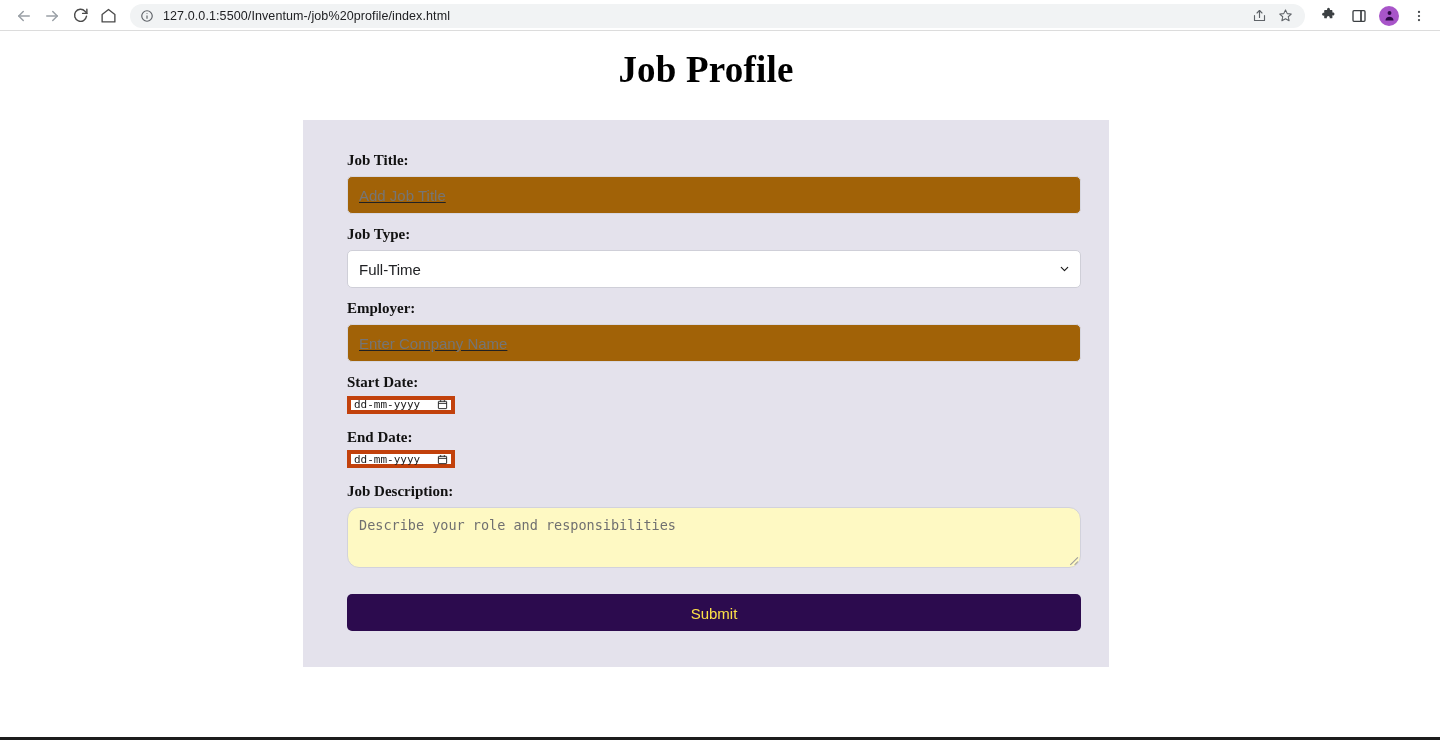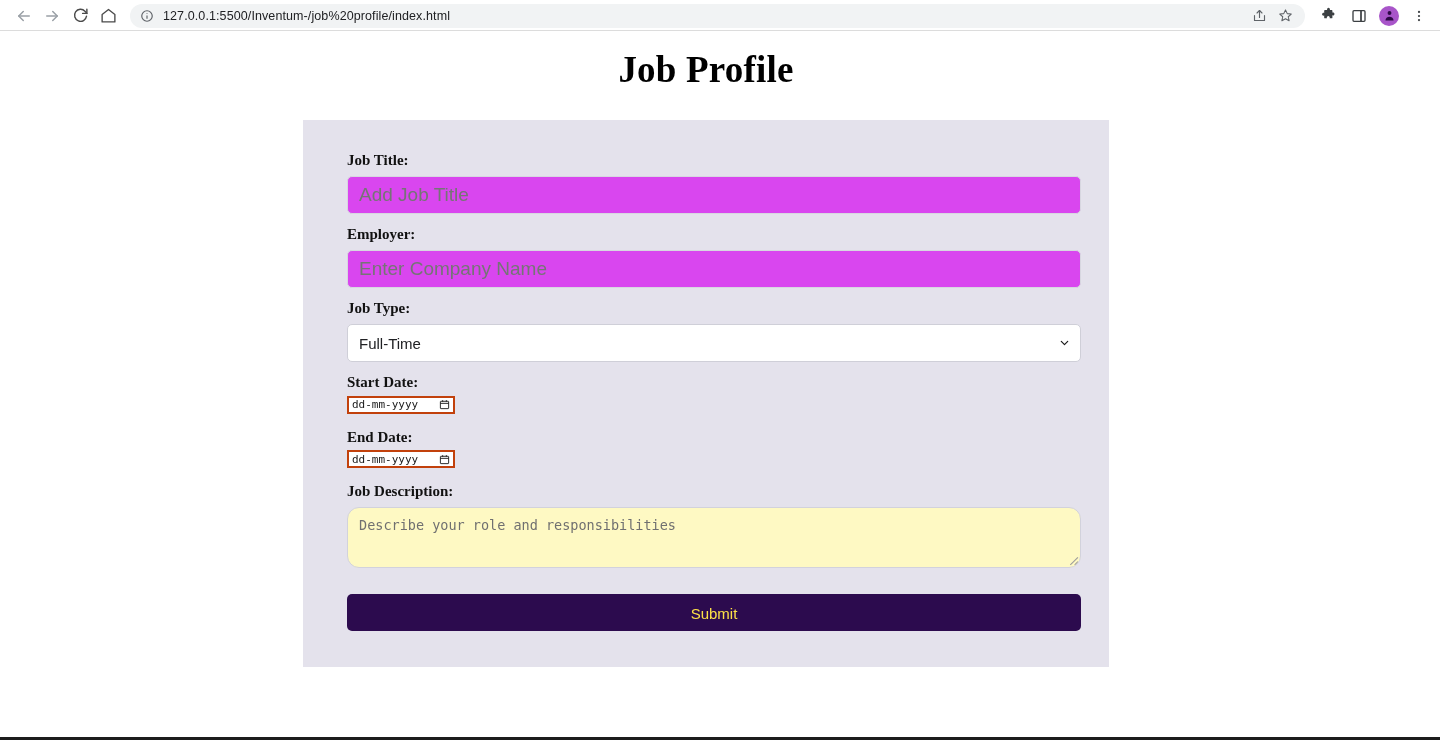--- a/index.html
+++ b/index.html
@@ -145,26 +145,27 @@
   }
   .field-block { margin-bottom: 12px; }
 
   .text-input {
     display: block;
     width: 100%;
     height: 38px;
     box-sizing: border-box;
     border: 1px solid #d7d7e0;
     border-radius: 5px;
-    background: #d946ef;
+    background: #a16207;
     padding: 0 11px;
     font-family: "Liberation Sans", sans-serif;
-    font-size: 19px;
+    font-size: 15px;
     color: #202124;
     outline: none;
+    text-decoration: underline;
   }
   .text-input::placeholder { color: #757575; opacity: 1; }
 
   .select-wrap { position: relative; }
   .select-input {
     display: block;
     width: 100%;
     height: 38px;
     box-sizing: border-box;
     border: 1px solid #cfcfd8;
@@ -183,21 +184,21 @@
     top: 50%;
     transform: translateY(-50%);
     pointer-events: none;
   }
 
   .date-input {
     display: inline-flex;
     align-items: center;
     height: 18px;
     box-sizing: border-box;
-    border: 2px solid #c2410c;
+    border: 4px solid #c2410c;
     background: #ffffff;
     padding: 0 3px;
     font-family: "DejaVu Sans Mono", "Liberation Mono", monospace;
     font-size: 11px;
     color: #1a1a1a;
     width: 108px;
     justify-content: space-between;
   }
   .date-text { letter-spacing: 0px; white-space: nowrap; }
 
@@ -340,34 +341,34 @@
   <h1 class="page-title">Job Profile</h1>
 
   <form class="card">
 
     <div class="field-block">
       <label class="field-label">Job Title:</label>
       <input class="text-input" type="text" placeholder="Add Job Title" style="">
     </div>
 
     <div class="field-block">
-      <label class="field-label">Employer:</label>
-      <input class="text-input" type="text" placeholder="Enter Company Name" style="">
-    </div>
-
-    <div class="field-block">
       <label class="field-label">Job Type:</label>
       <div class="select-wrap">
         <div class="select-input">
           <span>Full-Time</span>
         </div>
         <svg class="select-chevron" width="11" height="11" viewBox="0 0 24 24" fill="none" stroke="#1a1a1a" stroke-width="2.6" stroke-linecap="round" stroke-linejoin="round">
           <polyline points="5 8.5 12 15.5 19 8.5"></polyline>
         </svg>
       </div>
+    </div>
+
+    <div class="field-block">
+      <label class="field-label">Employer:</label>
+      <input class="text-input" type="text" placeholder="Enter Company Name" style="">
     </div>
 
     <div class="date-field-block">
       <label class="field-label">Start Date:</label>
       <div class="date-input">
         <span class="date-text">dd-mm-yyyy</span>
         <svg width="11" height="11" viewBox="0 0 24 24" fill="none" stroke="#1a1a1a" stroke-width="2">
           <rect x="3" y="5" width="18" height="16" rx="1"></rect>
           <line x1="3" y1="9.5" x2="21" y2="9.5"></line>
           <line x1="8" y1="2.5" x2="8" y2="6"></line>

